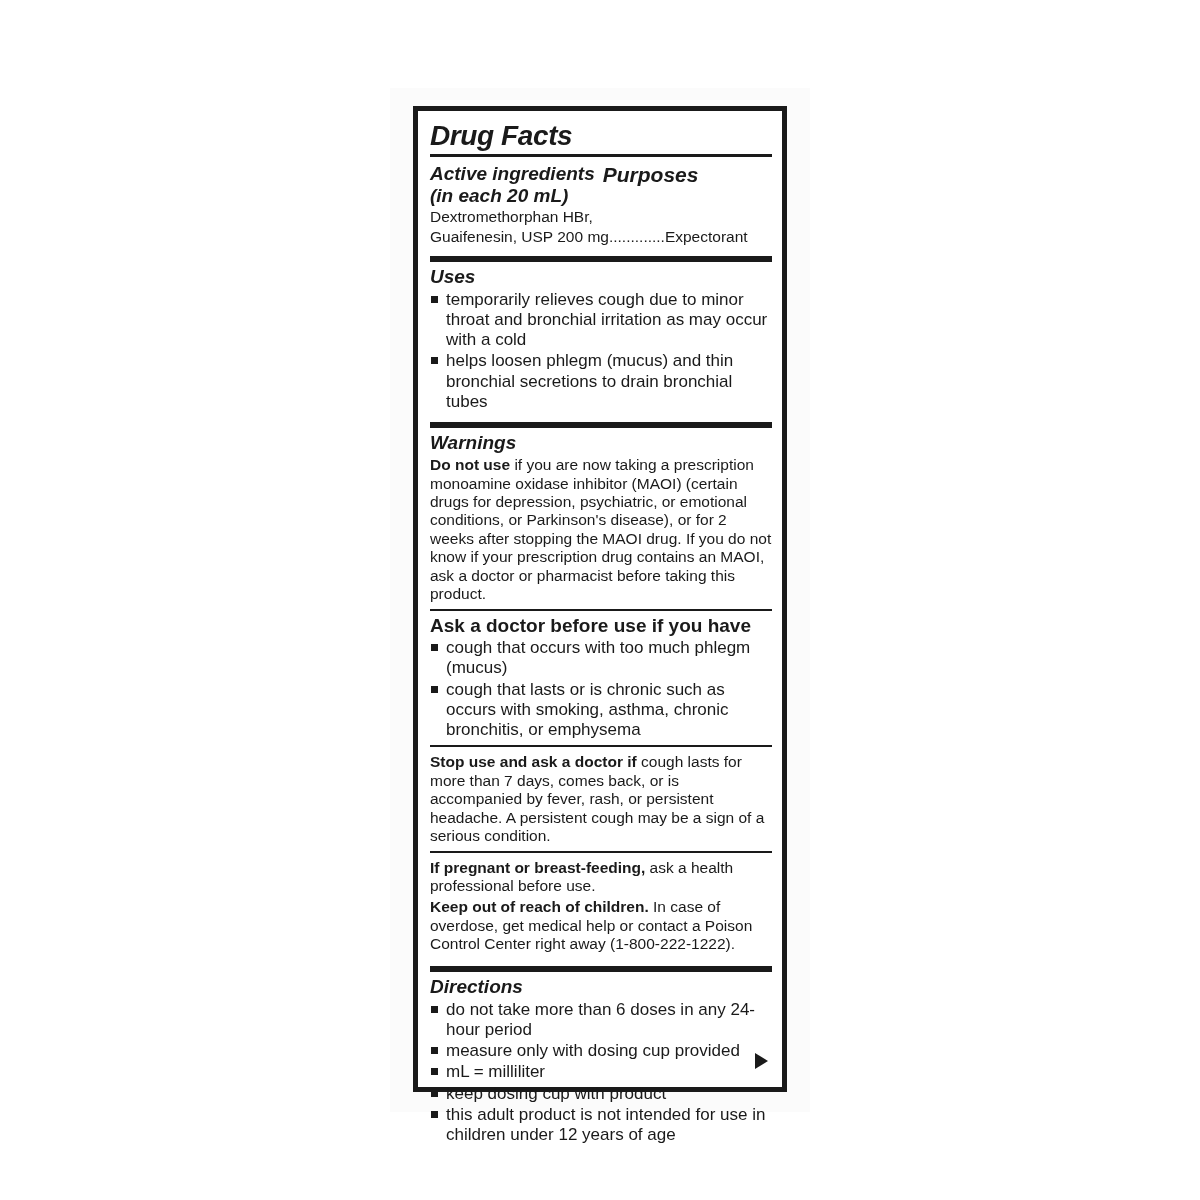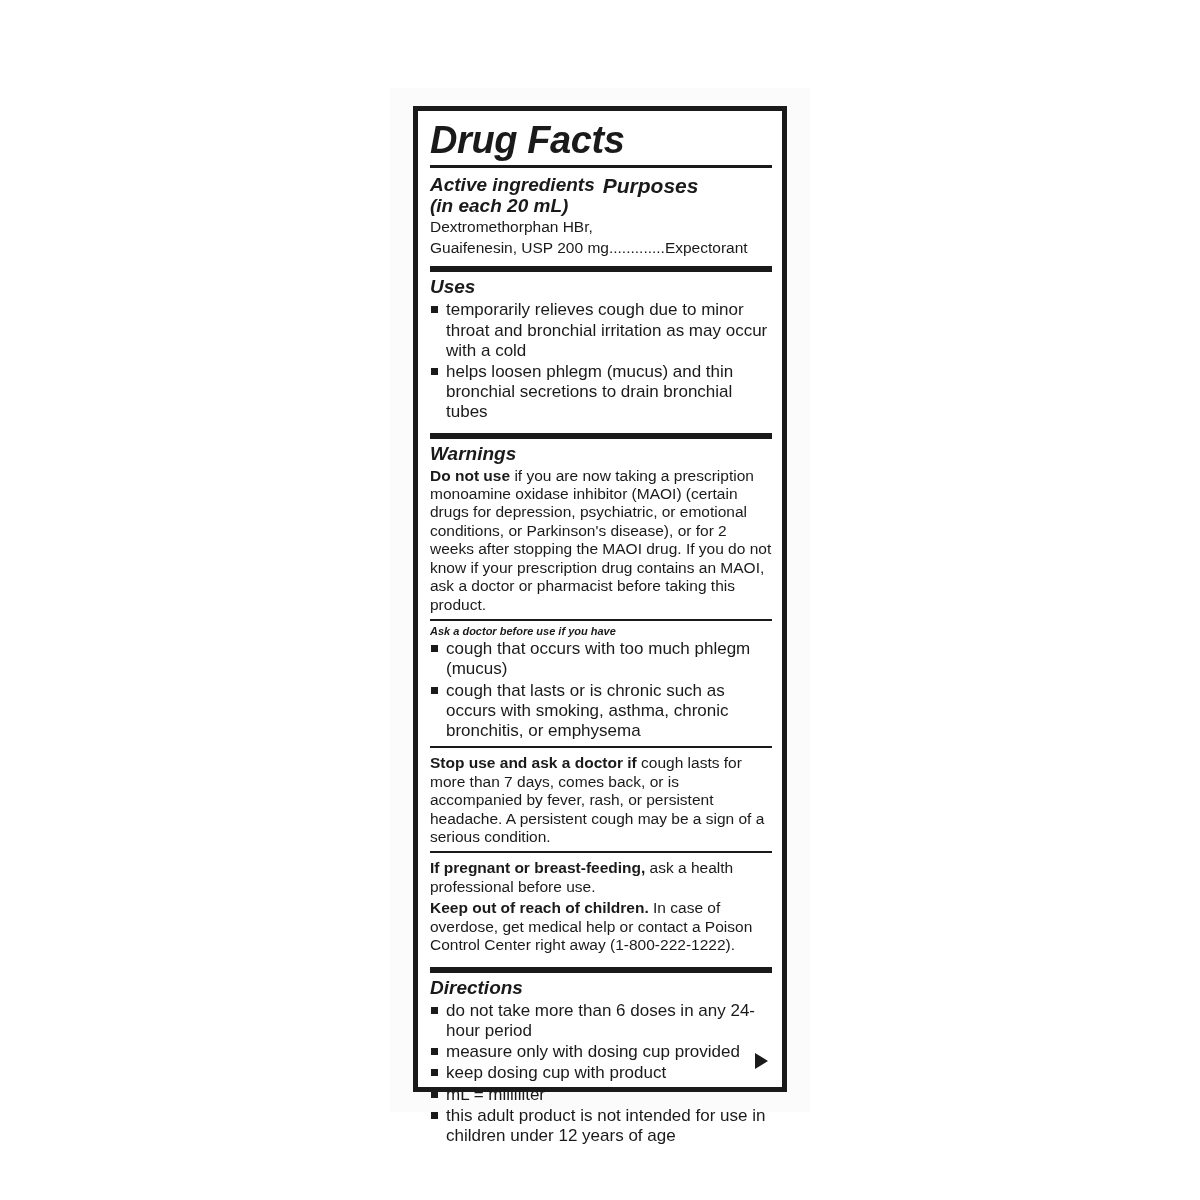--- a/index.html
+++ b/index.html
@@ -37,21 +37,21 @@
     border: 5px solid #1a1a1a;
     box-sizing: border-box;
     padding: 0;
   }
   .inner {
     padding: 6px 10px 4px 12px;
     box-sizing: border-box;
     color: #1a1a1a;
   }
   .title {
-    font-size: 38px;
+    font-size: 28px;
     font-weight: bold;
     font-style: italic;
     letter-spacing: -0.4px;
     line-height: 1.05;
     margin: 4px 0 4px 0;
   }
   .rule-med {
     border-top: 3px solid #1a1a1a;
     margin: 4px 0 4px 0;
   }
@@ -77,23 +77,22 @@
     line-height: 1.12;
   }
   .ai-right {
     font-size: 21px;
     font-weight: bold;
     font-style: italic;
     white-space: nowrap;
     padding-left: 8px;
   }
   .body {
-    font-size: 11px;
-    line-height: 1.19;
-    font-style: italic;
+    font-size: 19px;
+    line-height: 1.19;
   }
   .ing {
     font-size: 15.5px;
     line-height: 1.19;
     margin-top: 2px;
   }
   ul.bullets {
     list-style: none;
     margin: 1px 0 0 0;
     padding: 0;
@@ -205,22 +204,22 @@
         </div>
       </div>
 
       <div class="bar-thick"></div>
 
       <div class="sec-block">
         <div class="sect-head">Directions</div>
         <ul class="bullets">
           <li>do not take more than 6 doses in any 24-hour period</li>
           <li>measure only with dosing cup provided</li>
+          <li>mL = milliliter</li>
           <li>keep dosing cup with product</li>
-          <li>mL = milliliter</li>
           <li>this adult product is not intended for use in children under 12 years of age</li>
         </ul>
       </div>
 
     </div>
     <div class="arrow"></div>
   </div>
 
 </div>
 

